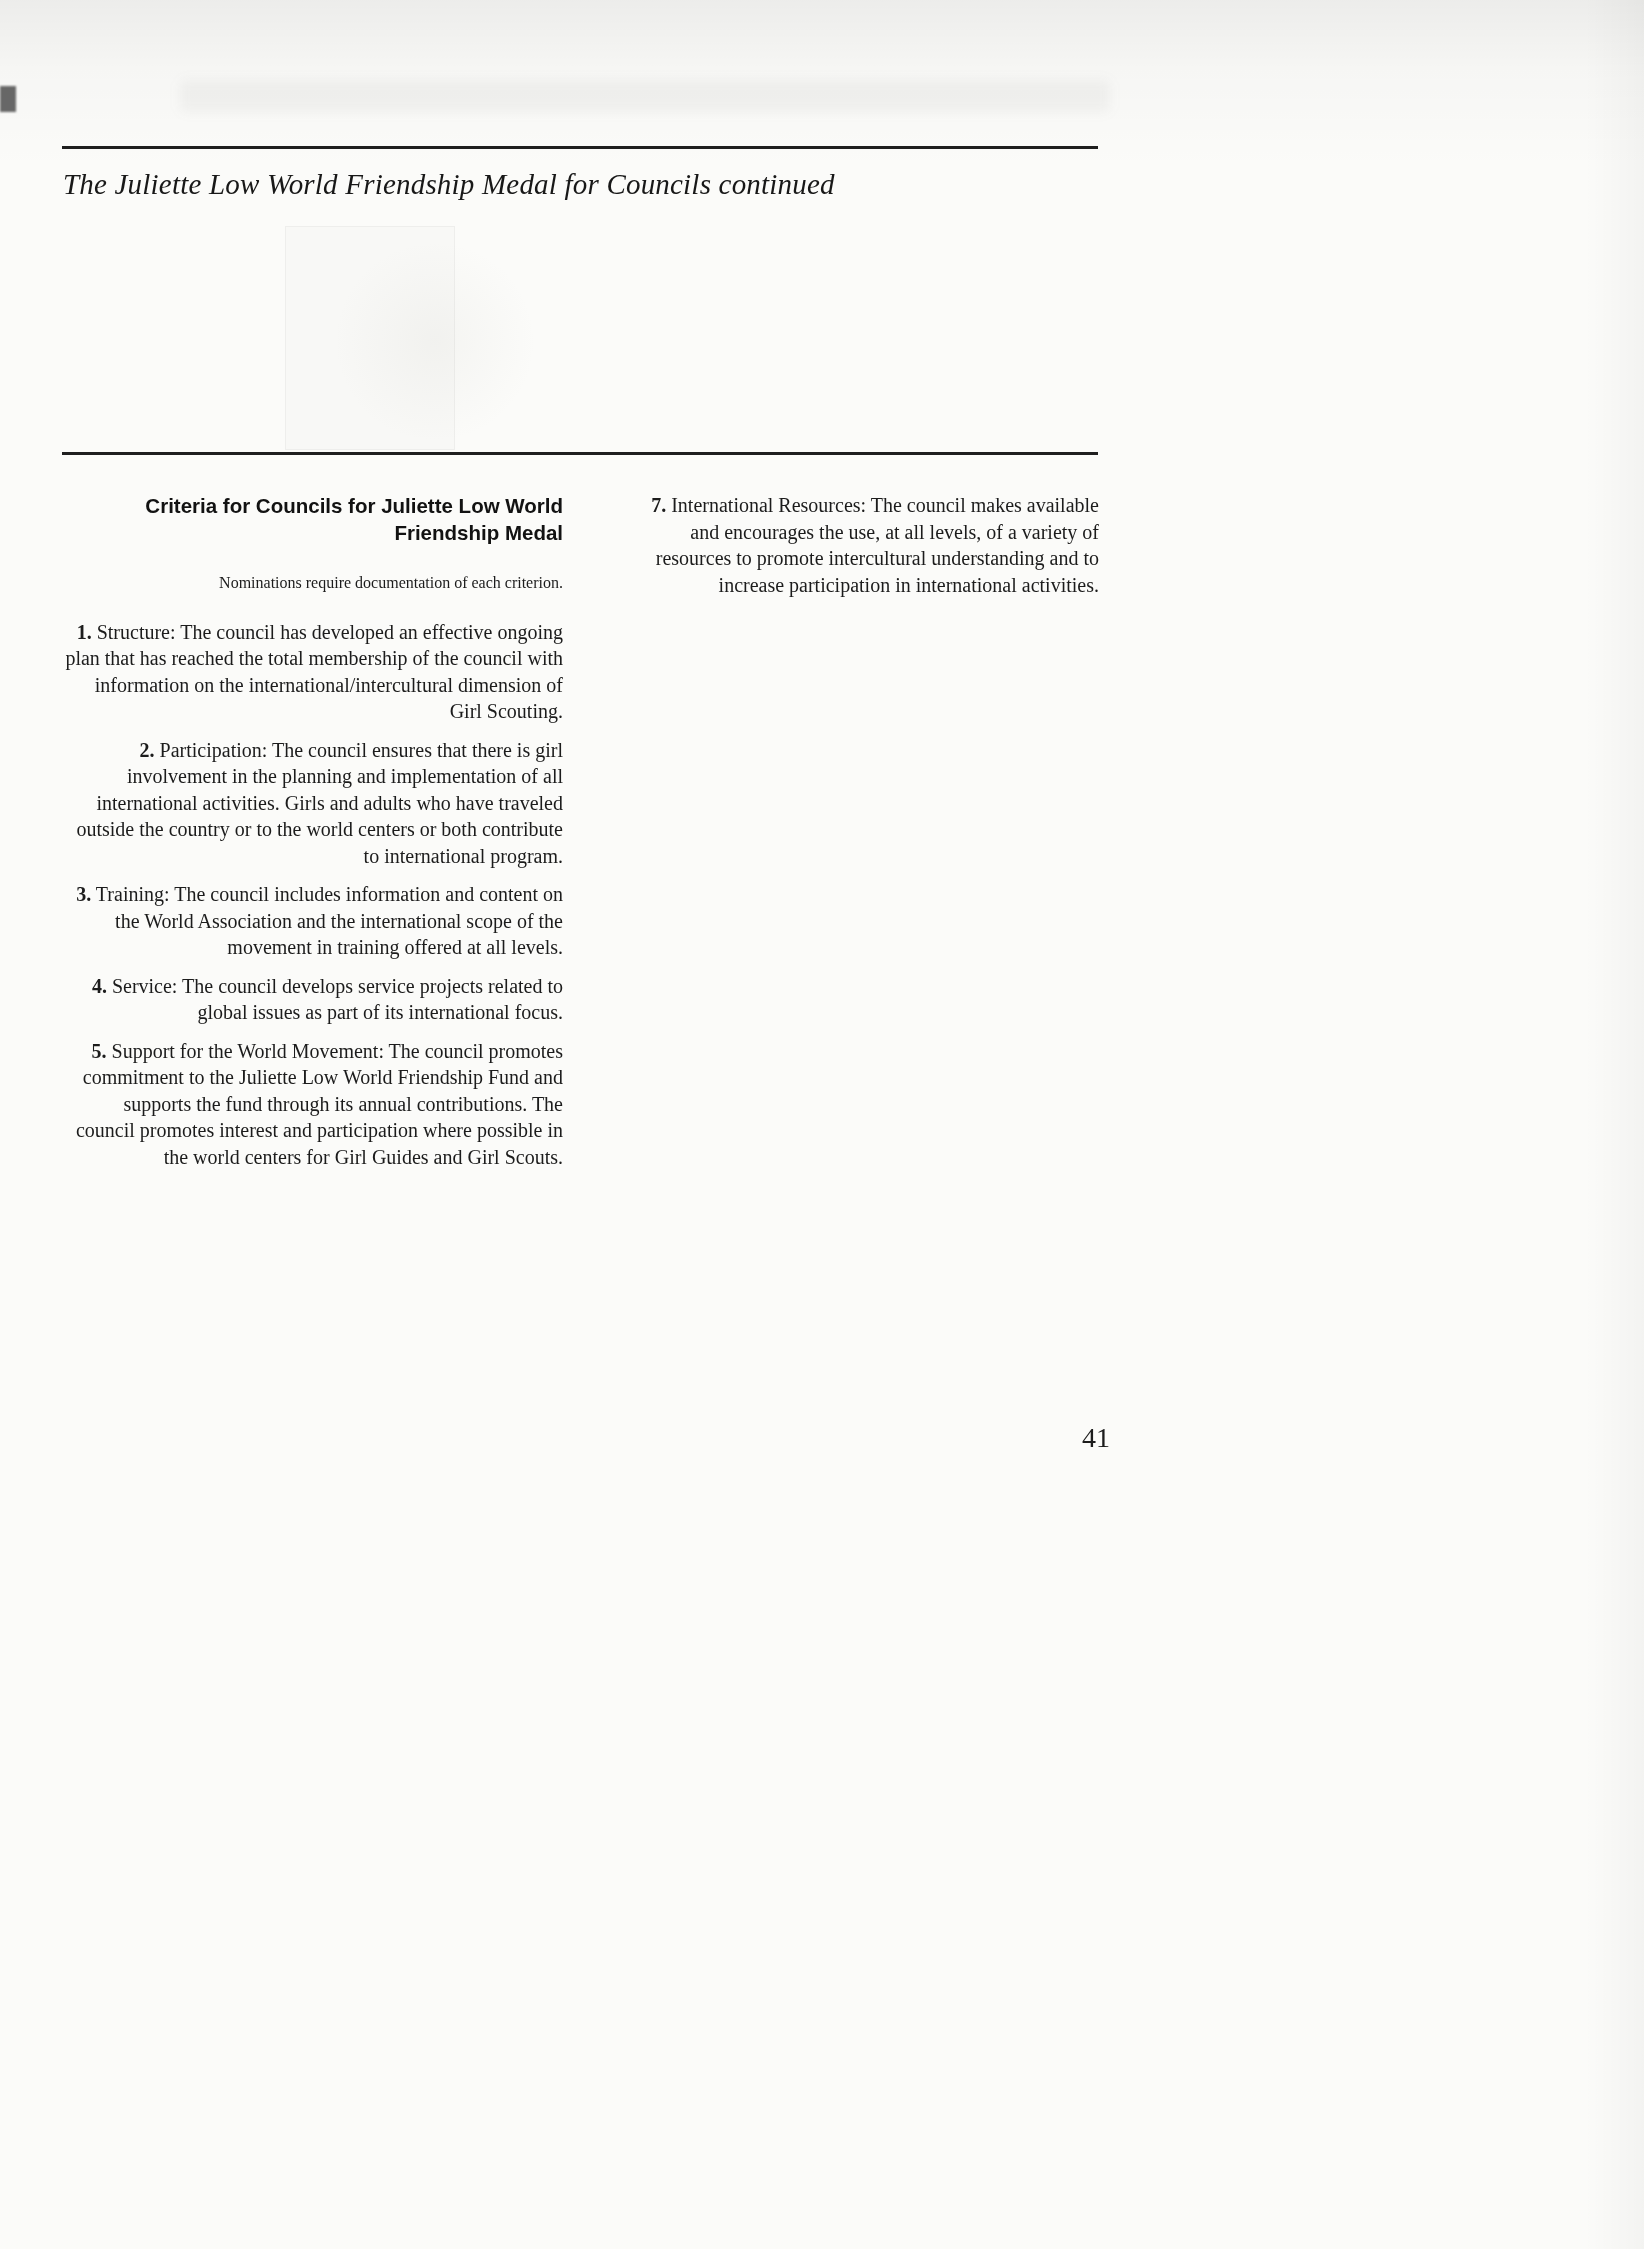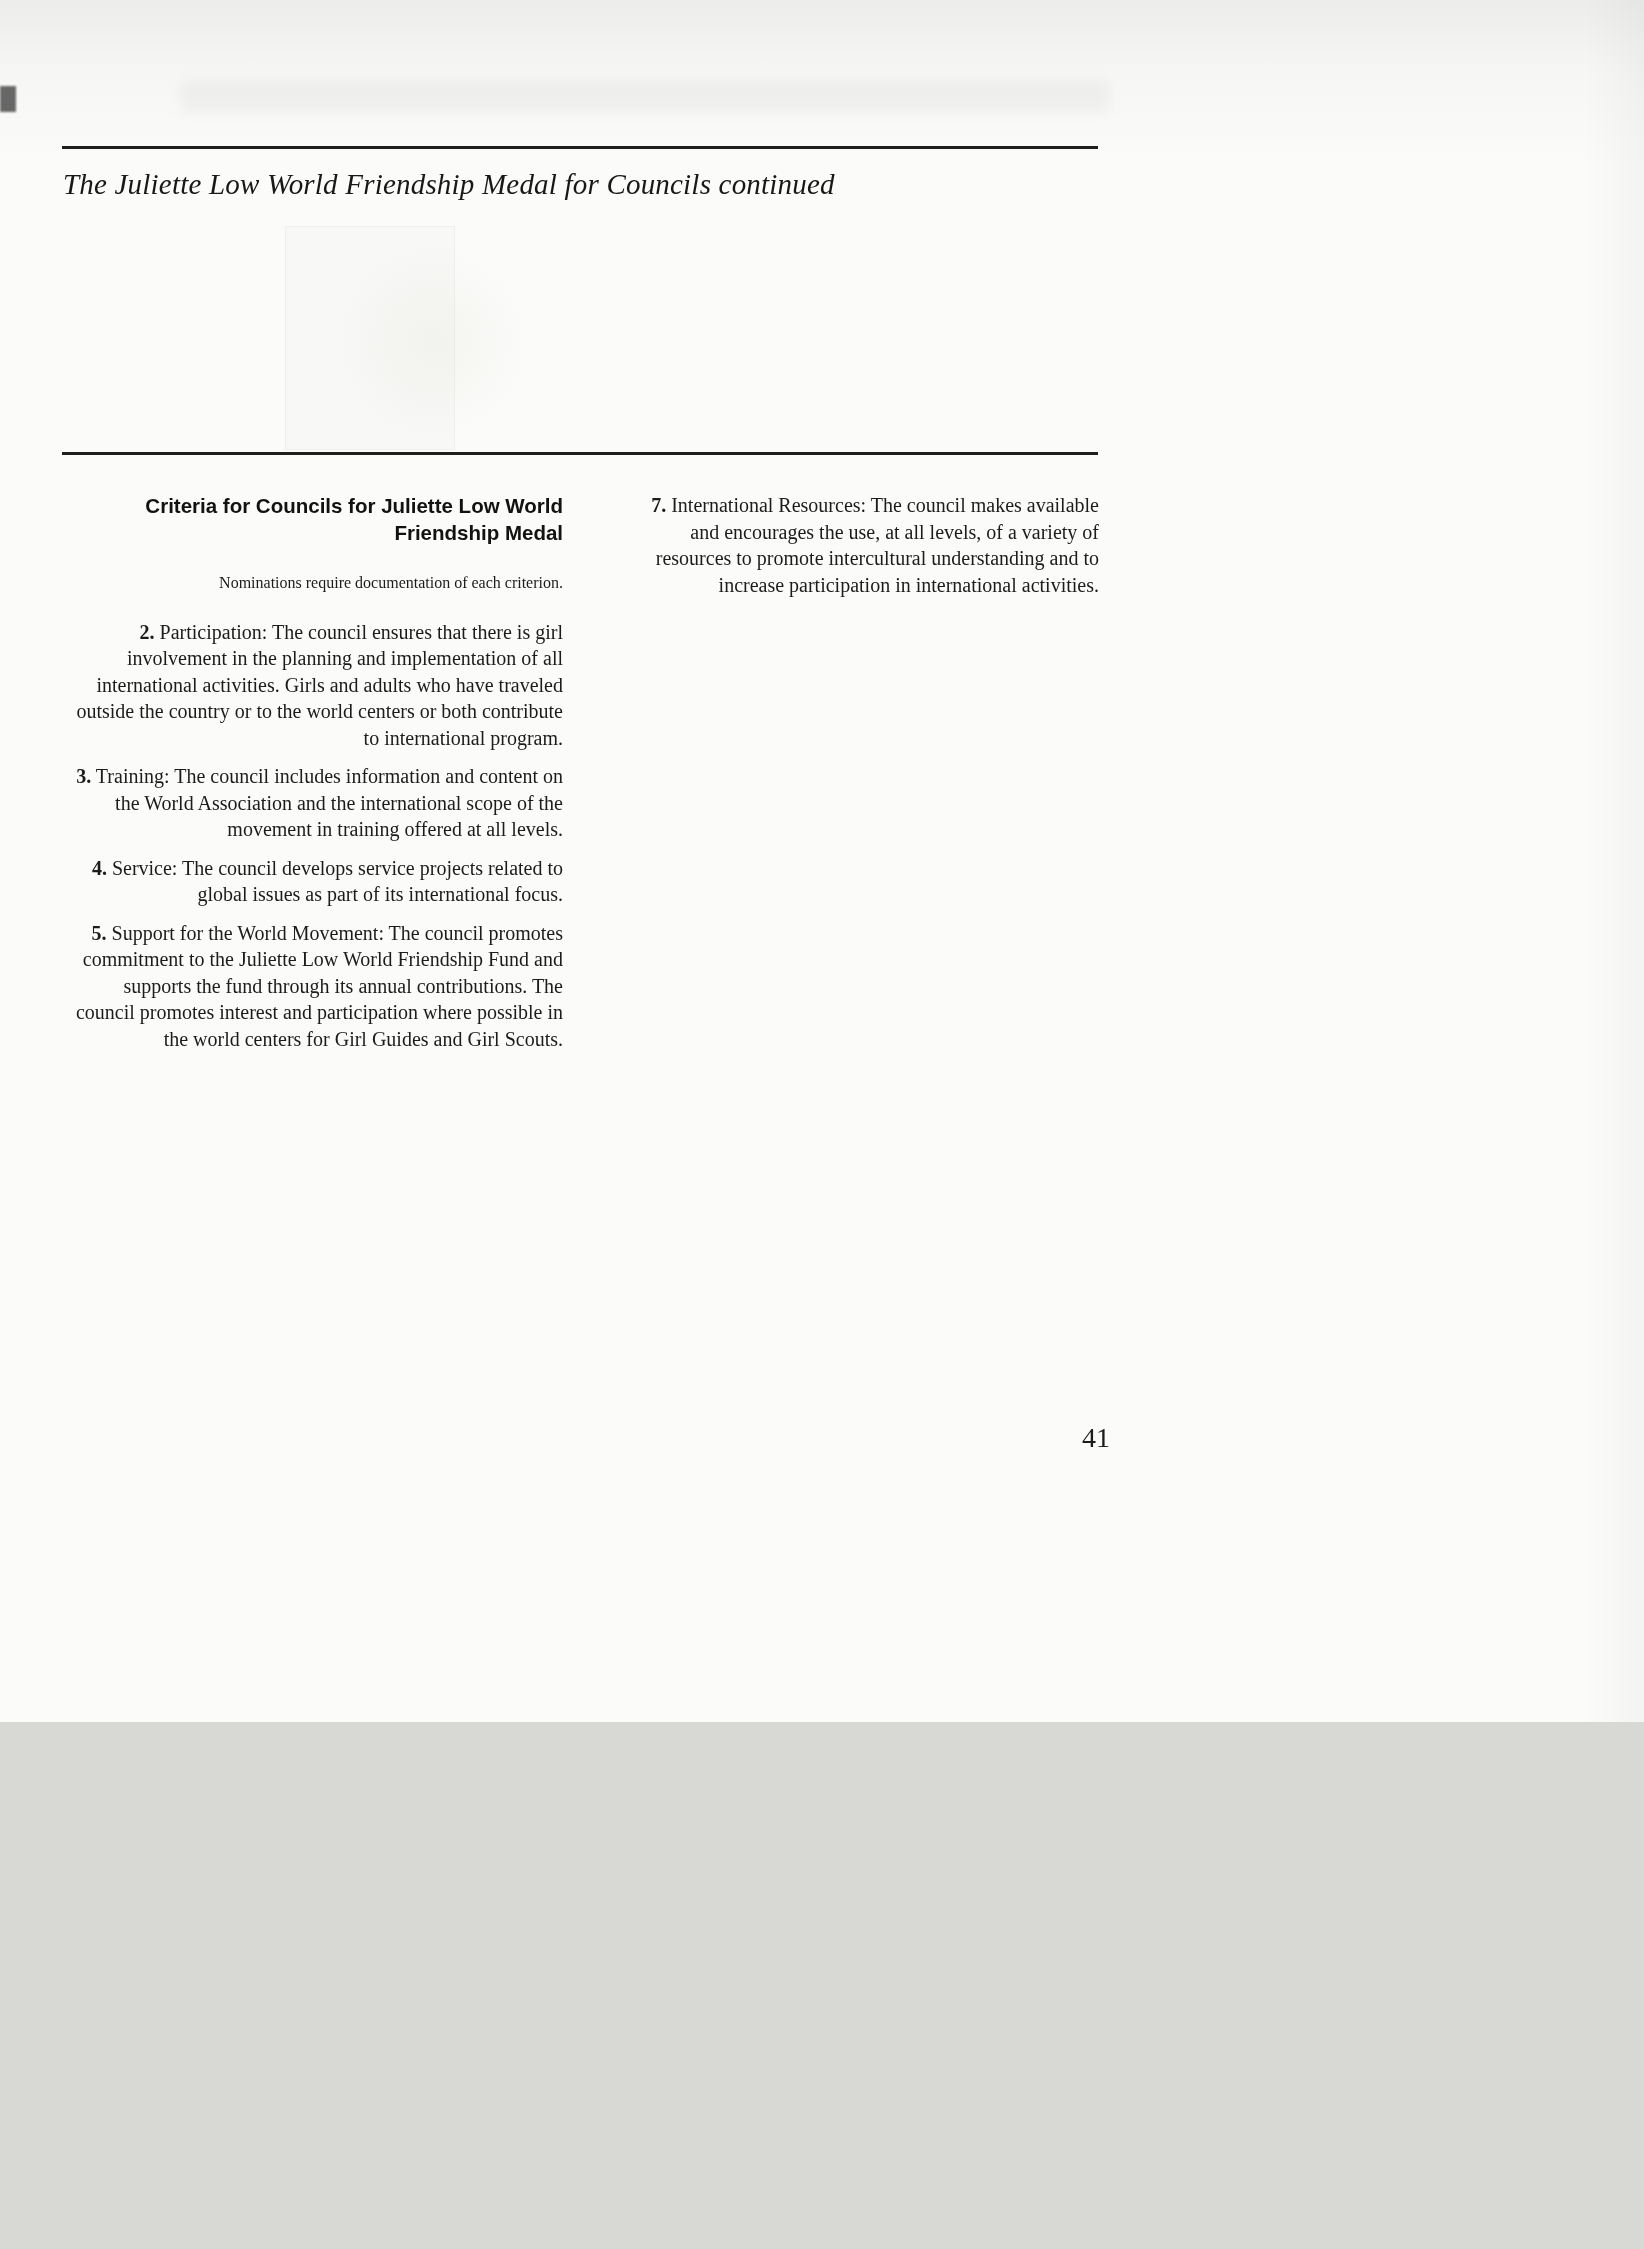--- a/index.html
+++ b/index.html
@@ -3,21 +3,21 @@
 <meta charset="utf-8">
 <style>
   html, body {
     margin: 0;
     padding: 0;
     background: #d8d8d4;
   }
   .page {
     position: relative;
     width: 1644px;
-    height: 1722px;
+    height: 2249px;
     margin: 0 auto;
     background: #fbfbf9;
     overflow: hidden;
     font-family: "Liberation Serif", serif;
     color: #1c1c1c;
   }
   
   .page::before {
     content: "";
     position: absolute;
@@ -159,20 +159,21 @@
 
   <hr class="rule rule-mid">
 
   <div class="columns">
 
     <div class="col col-left">
       <h2 class="section-heading">Criteria for Councils for Juliette Low World Friendship Medal</h2>
 
       <p class="intro">Nominations require documentation of each criterion.</p>
 
+      <p class="item"><span class="num">1.</span> <span>Structure:  The council has developed an effective ongoing plan that has reached the total membership of the council with information on the international/intercultural dimension of Girl Scouting.</span></p>
 
       <p class="item"><span class="num">2.</span> <span>Participation:  The council ensures that there is girl involvement in the planning and implementation of all international activities. Girls and adults who have traveled outside the country or to the world centers or both contribute to international program.</span></p>
 
       <p class="item"><span class="num">3.</span> <span>Training:  The council includes information and content on the World Association and the international scope of the movement in training offered at all levels.</span></p>
 
       <p class="item"><span class="num">4.</span> <span>Service:  The council develops service projects related to global issues as part of its international focus.</span></p>
 
       <p class="item"><span class="num">5.</span> <span>Support for the World Movement: The council promotes commitment to the Juliette Low World Friendship Fund and supports the fund through its annual contributions. The council promotes interest and participation where possible in the world centers for Girl Guides and Girl Scouts.</span></p>
     </div>
 

